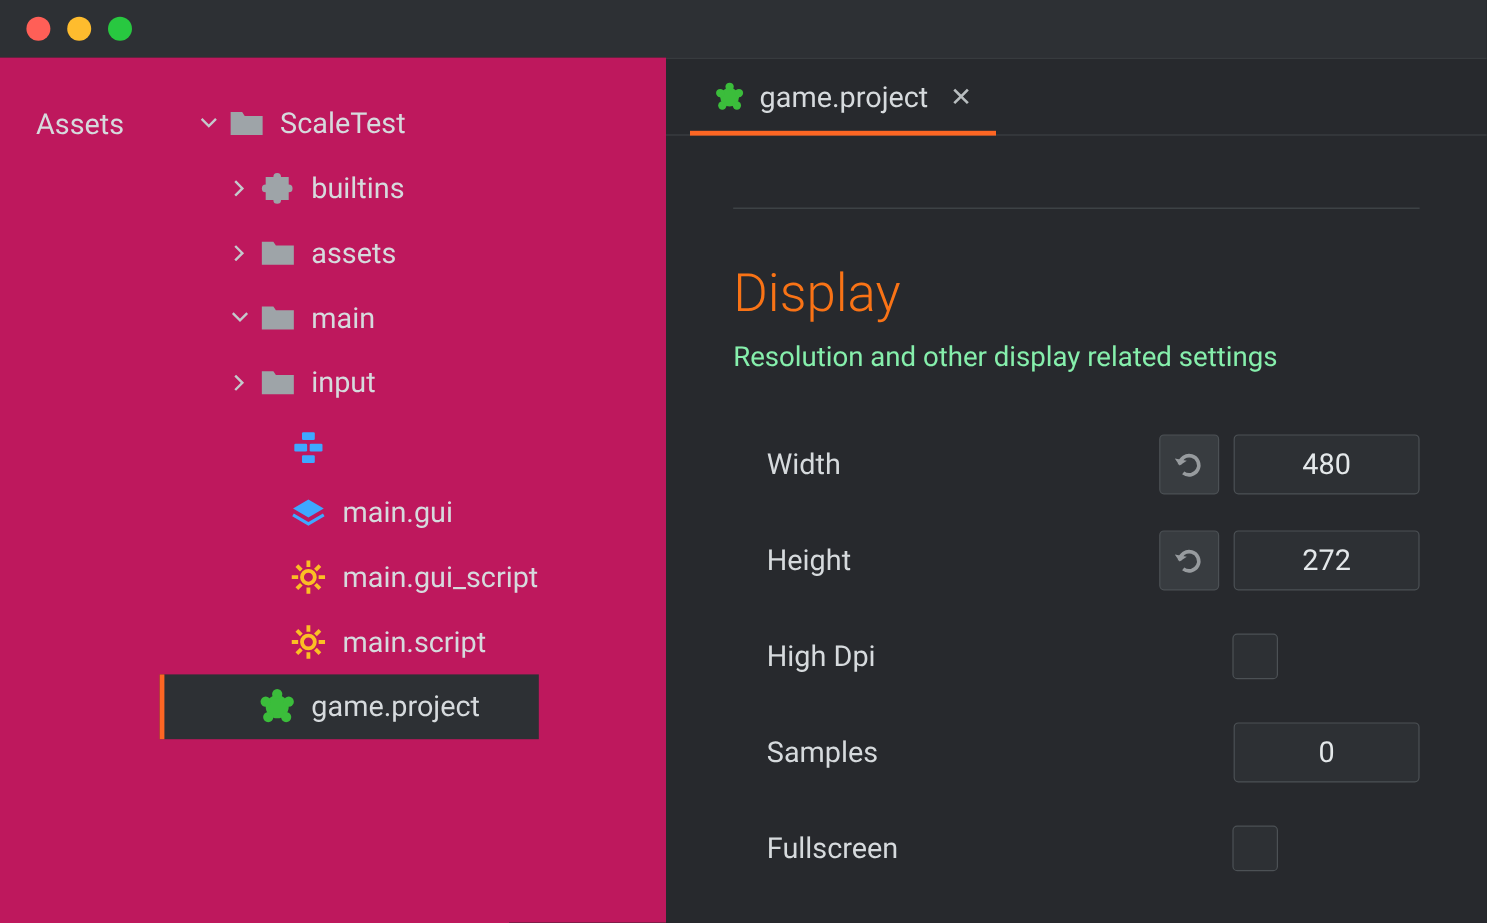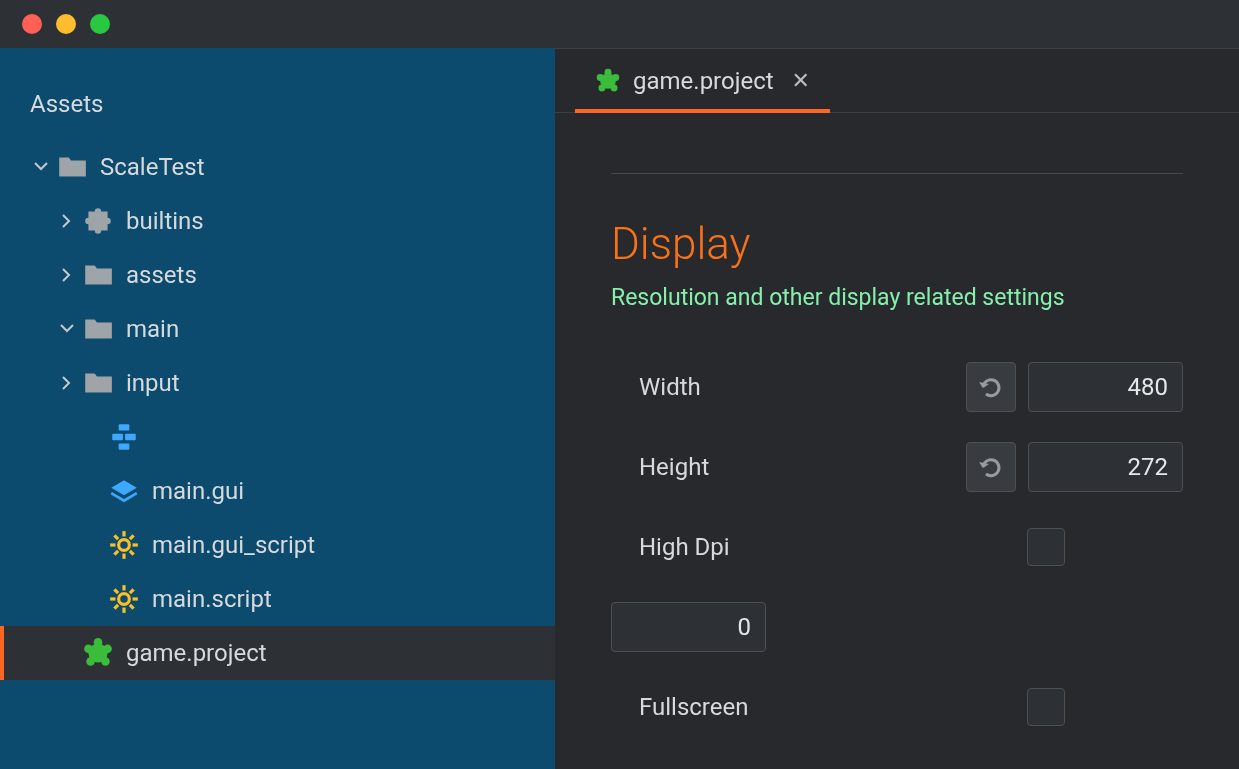--- a/index.html
+++ b/index.html
@@ -25,23 +25,23 @@
 }
 .tr-red { background: #ff5f57; }
 .tr-yellow { background: #febc2e; }
 .tr-green { background: #28c840; }
 
 .body { flex: 1; display: flex; background: #27292d; }
 
 
 .sidebar {
   width: 555px;
-  background: #0c4a6e;
+  background: #be185d;
   display: flex;
-  flex-direction: column;
+  flex-direction: row;
   padding-top: 28px;
 }
 .side-title {
   font-size: 24px;
   font-weight: 400;
   color: #d6dadd;
   padding: 14px 30px 22px 30px;
 }
 .tree { font-size: 24px; color: #d6dadd; }
 .tree-row {
@@ -154,21 +154,21 @@
   cursor:pointer;
 }
 .reset-btn svg { width: 30px; height: 30px; opacity: 0.6; }
 .text-input {
   width: 155px; height: 50px;
   background: #2d3034;
   border: 1px solid #4c5155;
   border-radius: 4px;
   color: #e4e8ea;
   font-size: 24px;
-  text-align: right;
+  text-align: center;
   padding: 0 14px;
   font-family: inherit;
 }
 .checkbox {
   width: 38px; height: 38px;
   background: #2d3034;
   border: 1px solid #4c5155;
   border-radius: 4px;
   margin-right: 118px;
   cursor:pointer;
@@ -415,20 +415,21 @@
           </div>
 
           <div class="setting-row">
             <div class="setting-label">High Dpi</div>
             <div class="setting-controls">
               <div class="checkbox"></div>
             </div>
           </div>
 
           <div class="setting-row">
+            <div class="setting-label">Samples</div>
             <div class="setting-controls">
               <input class="text-input" value="0" style="">
             </div>
           </div>
 
           <div class="setting-row">
             <div class="setting-label">Fullscreen</div>
             <div class="setting-controls">
               <div class="checkbox"></div>
             </div>

